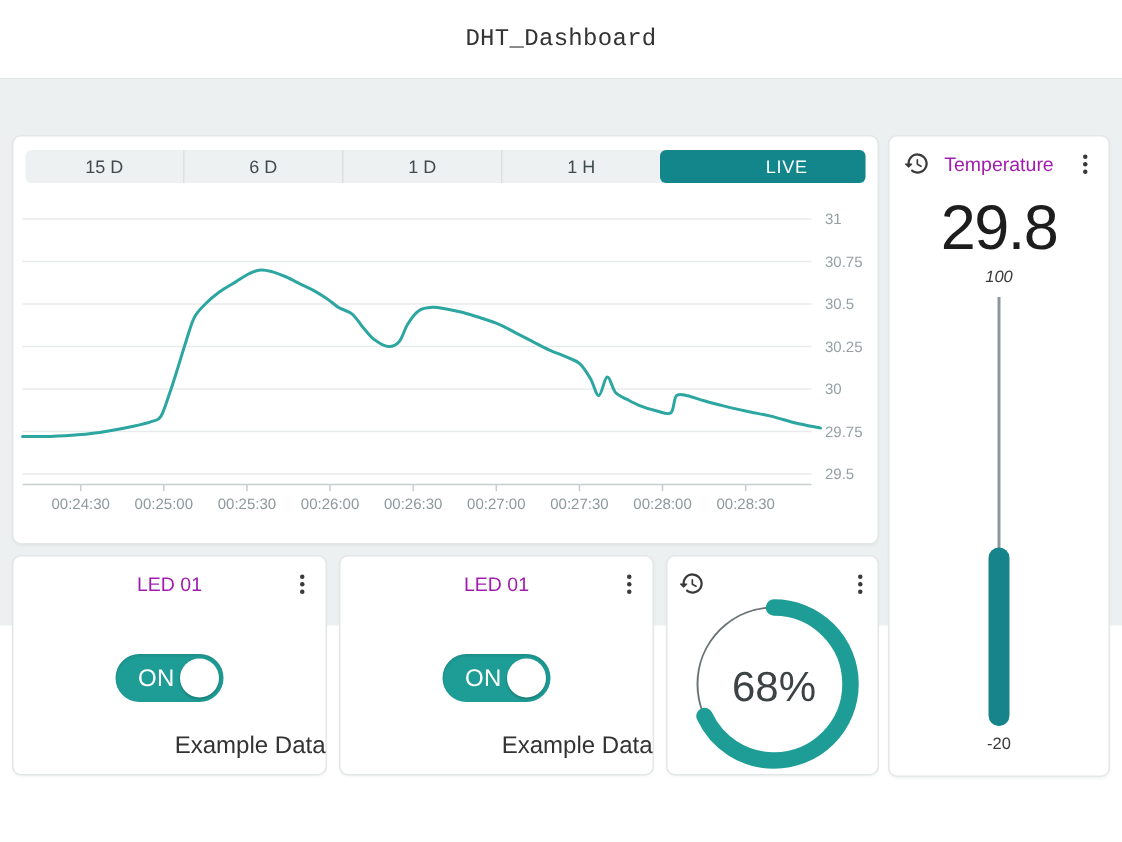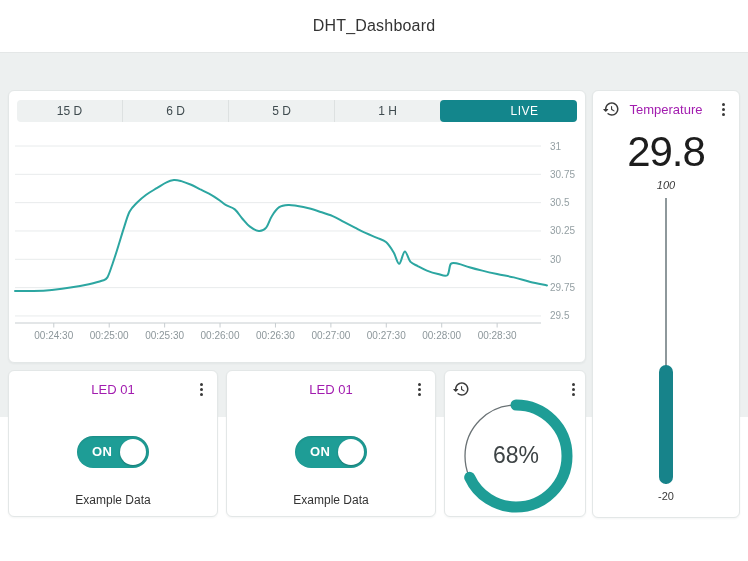--- a/index.html
+++ b/index.html
@@ -3,21 +3,21 @@
 <meta charset="utf-8">
 <style>
   * { margin:0; padding:0; box-sizing:border-box; }
   html,body { width:748px; height:561px; background:#ffffff; overflow:hidden;
               font-family:"Liberation Sans", sans-serif; }
   :root{
     --teal:#1e9d96; --teal-dark:#13868c; --line:#2ca6a1; --thermo:#17838a;
     --page-bg:#edf0f0; --card-border:#e3e7e7; --text:#2e3538; --muted:#95a0a4;
   }
   .app-header{ height:53px; background:#fff; border-bottom:1px solid #e4e7e7;
-    display:flex; align-items:center; justify-content:center; }
+    display:flex; align-items:center; justify-content:center;font-family:Liberation Mono, monospace; }
   .app-title{ font-size:16px; color:#333; letter-spacing:.2px; }
   .main{ position:relative; width:748px; height:364px; background:var(--page-bg); }
   .card{ position:absolute; background:#fff; border:1px solid var(--card-border);
     border-radius:6px; box-shadow:0 1px 2px rgba(40,50,50,.05); }
   .chart-card{ left:8px; top:37px; width:578px; height:273px; }
   .temp-card{ left:592px; top:37px; width:148px; height:428px; }
   .led1-card{ left:8px;  top:317px; width:210px; height:147px; }
   .led2-card{ left:226px; top:317px; width:210px; height:147px; }
   .hum-card{ left:444px; top:317px; width:142px; height:147px; }
 
@@ -50,46 +50,46 @@
   .thermo{ position:relative; width:14px; height:286px; margin:7px auto 0; }
   .thermo-track{ position:absolute; left:6px; top:0; bottom:0; width:2px; background:#8e989b; }
   .thermo-fill{ position:absolute; left:0; bottom:0; width:14px; border-radius:7px;
     background:var(--thermo); }
   .temp-min{ margin-top:6px; }
 
   
   .toggle{ position:relative; width:72px; height:32px; margin:29px auto 0;
     background:var(--teal); border-radius:16px; cursor:pointer;
     box-shadow:inset 0 1px 2px rgba(0,0,0,.12); }
-  .toggle-label{ position:absolute; left:15px; top:8px; font-size:13px; font-weight:bold;
+  .toggle-label{ position:absolute; left:15px; top:8px; font-size:16px; font-weight:normal;
     color:#fff; letter-spacing:.3px; }
   .toggle-knob{ position:absolute; right:3px; top:3px; width:26px; height:26px;
     border-radius:50%; background:#fff; box-shadow:0 1px 2px rgba(0,0,0,.25); }
-  .led-caption{ position:absolute; left:0; right:0; bottom:9px; text-align:center;
-    font-size:12px; color:#333; }
+  .led-caption{ position:absolute; left:0; right:0; bottom:9px; text-align:right;
+    font-size:16px; color:#333; }
 
   
   .gauge-wrap{ position:absolute; left:9px; top:23px; width:124px; height:124px; }
   .gauge-value{ position:absolute; left:0; right:0; top:48px; text-align:center;
-    font-size:23px; color:#3d4345; }
+    font-size:28px; color:#3d4345; }
 </style>
 </head>
 <body>
 
 <header class="app-header">
   <div class="app-title">DHT_Dashboard</div>
 </header>
 
 <main class="main">
 
   <section class="card chart-card">
     <nav class="tabbar">
       <button class="tab">15 D</button>
       <button class="tab">6 D</button>
-      <button class="tab">5 D</button>
+      <button class="tab">1 D</button>
       <button class="tab">1 H</button>
       <button class="tab live">LIVE</button>
     </nav>
     <svg id="chart-svg" width="578" height="273" viewBox="0 0 578 273">
         <line x1="6" y1="55" x2="532" y2="55" stroke="#e8ebec" stroke-width="1"></line>
         <text x="541" y="58.5" font-size="10" fill="#95a0a4" font-family="Liberation Sans, sans-serif">31</text>
         <line x1="6" y1="83.325" x2="532" y2="83.325" stroke="#e8ebec" stroke-width="1"></line>
         <text x="541" y="86.825" font-size="10" fill="#95a0a4" font-family="Liberation Sans, sans-serif">30.75</text>
         <line x1="6" y1="111.65" x2="532" y2="111.65" stroke="#e8ebec" stroke-width="1"></line>
         <text x="541" y="115.15" font-size="10" fill="#95a0a4" font-family="Liberation Sans, sans-serif">30.5</text>

